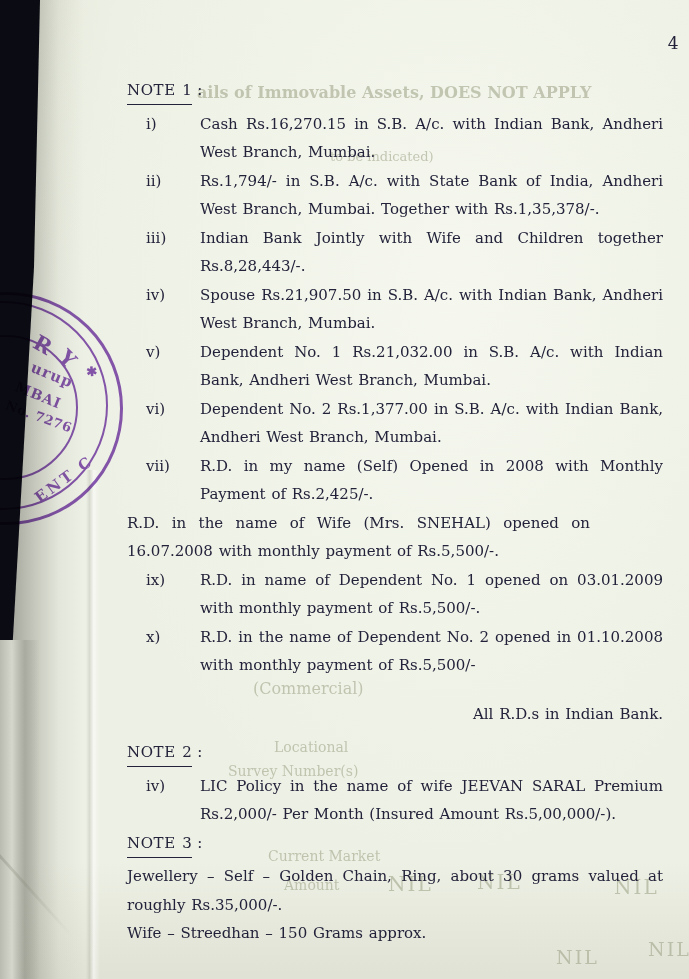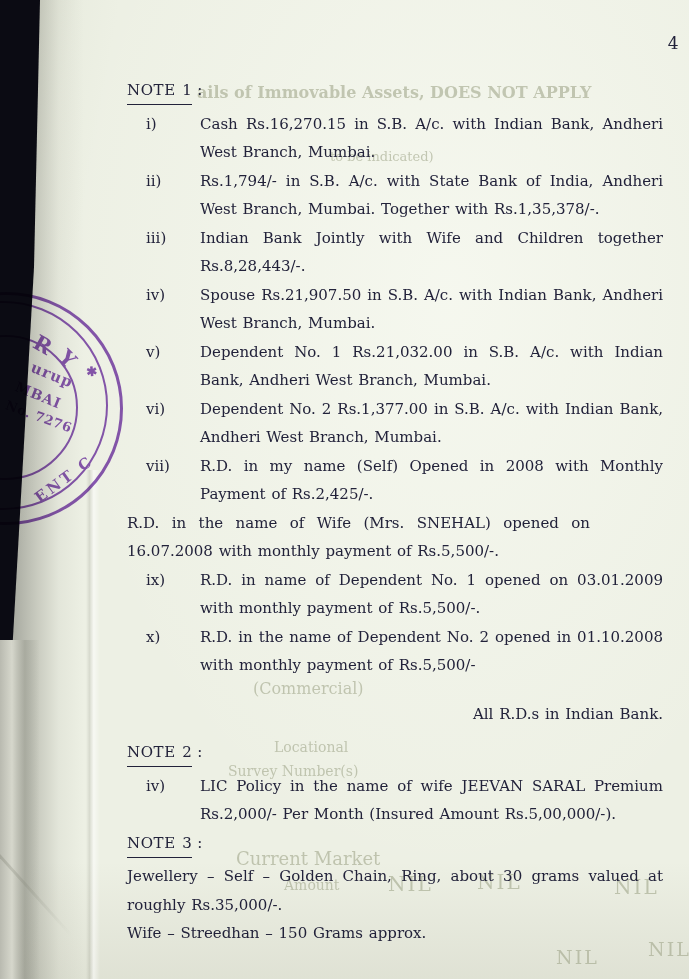--- a/index.html
+++ b/index.html
@@ -86,21 +86,21 @@
   <div class="edge-black"></div>
   <div class="edge-bottomleft"></div>
   <div class="crease-vert"></div>
   <div class="crease-diag"></div>
 
   <div class="ghost g-bold" style="left:197px;top:83px;font-size:16px;">ails of Immovable Assets, DOES NOT APPLY</div>
   <div class="ghost" style="left:330px;top:149px;font-size:13px;">to be indicated)</div>
   <div class="ghost" style="left:253px;top:679px;font-size:16px;">(Commercial)</div>
   <div class="ghost" style="left:274px;top:739px;font-size:14px;">Locational</div>
   <div class="ghost" style="left:228px;top:763px;font-size:14px;">Survey Number(s)</div>
-  <div class="ghost" style="left:236px;top:848px;font-size:18px;">Current Market</div>
+  <div class="ghost" style="left:268px;top:848px;font-size:14px;">Current Market</div>
   <div class="ghost" style="left:284px;top:877px;font-size:14px;">Amount</div>
   <div class="ghost" style="left:388px;top:872px;font-size:20px;letter-spacing:2px;">NIL</div>
   <div class="ghost" style="left:477px;top:870px;font-size:20px;letter-spacing:2px;">NIL</div>
   <div class="ghost" style="left:614px;top:875px;font-size:20px;letter-spacing:2px;">NIL</div>
   <div class="ghost" style="left:556px;top:946px;font-size:19px;letter-spacing:2px;">NIL</div>
   <div class="ghost" style="left:648px;top:938px;font-size:19px;letter-spacing:2px;">NIL</div>
 
   <div class="stamp">
     <div class="ring ring-outer"></div>
     <div class="ring ring-mid"></div>

